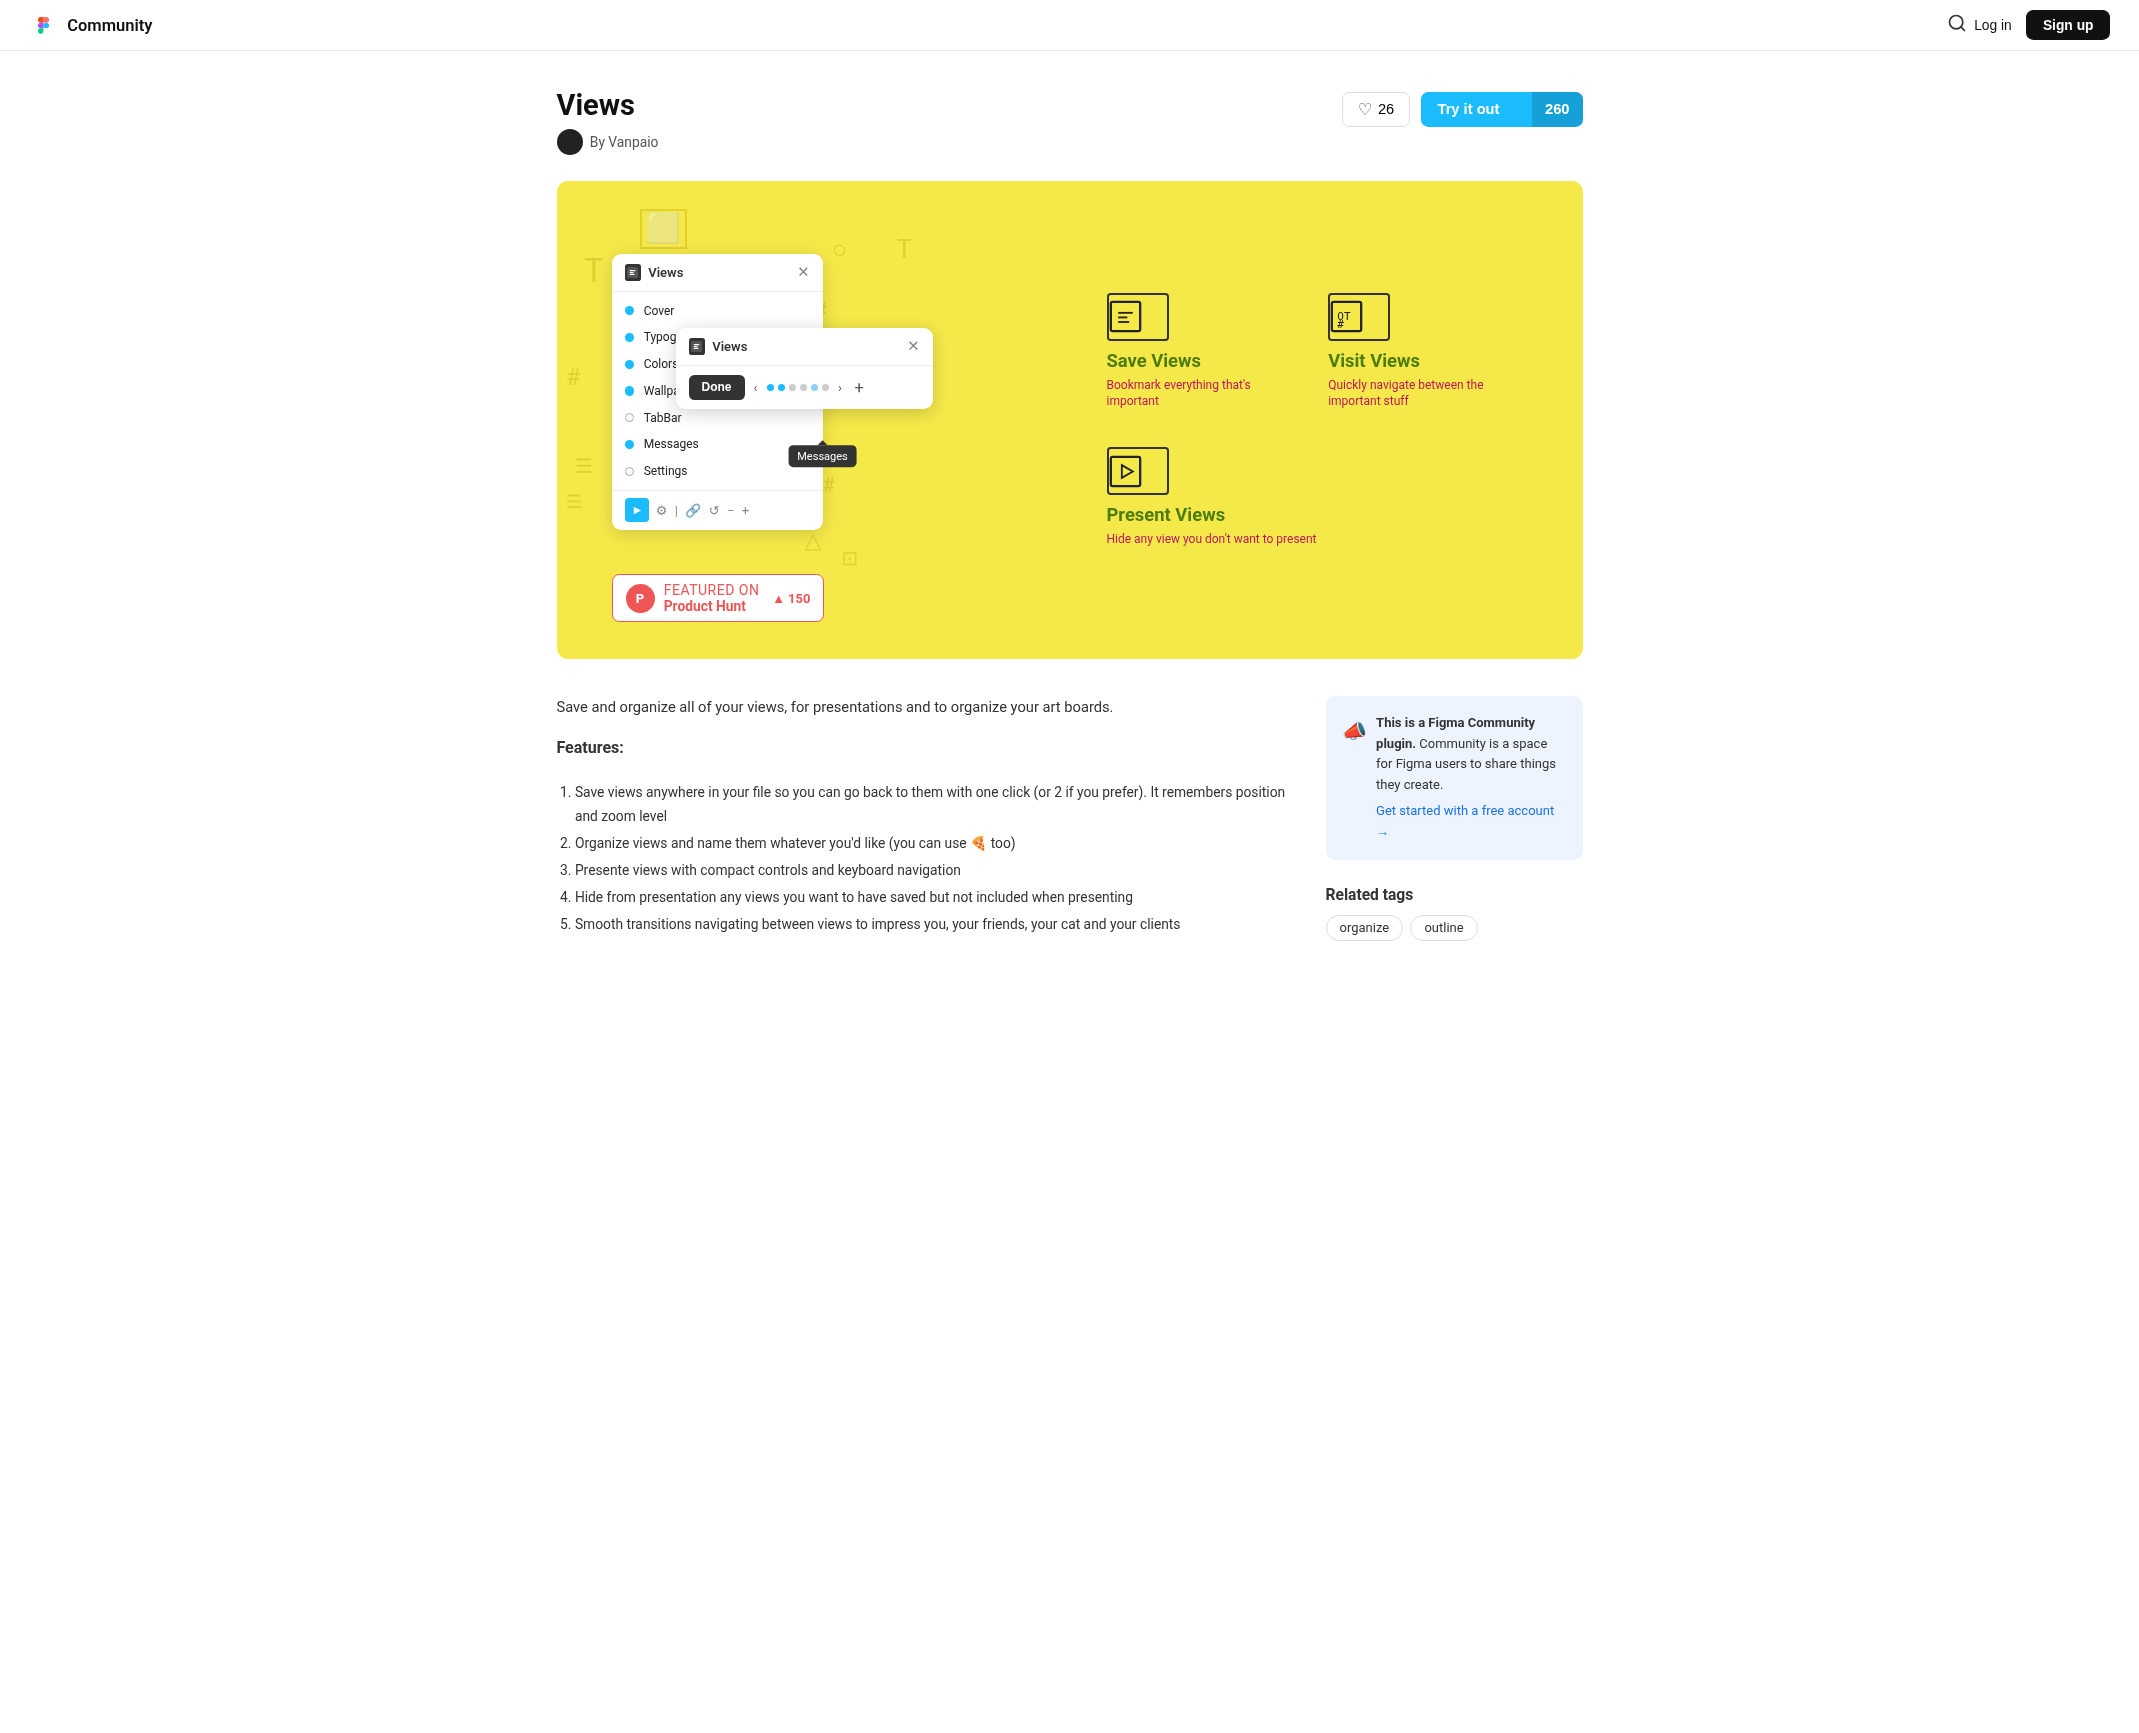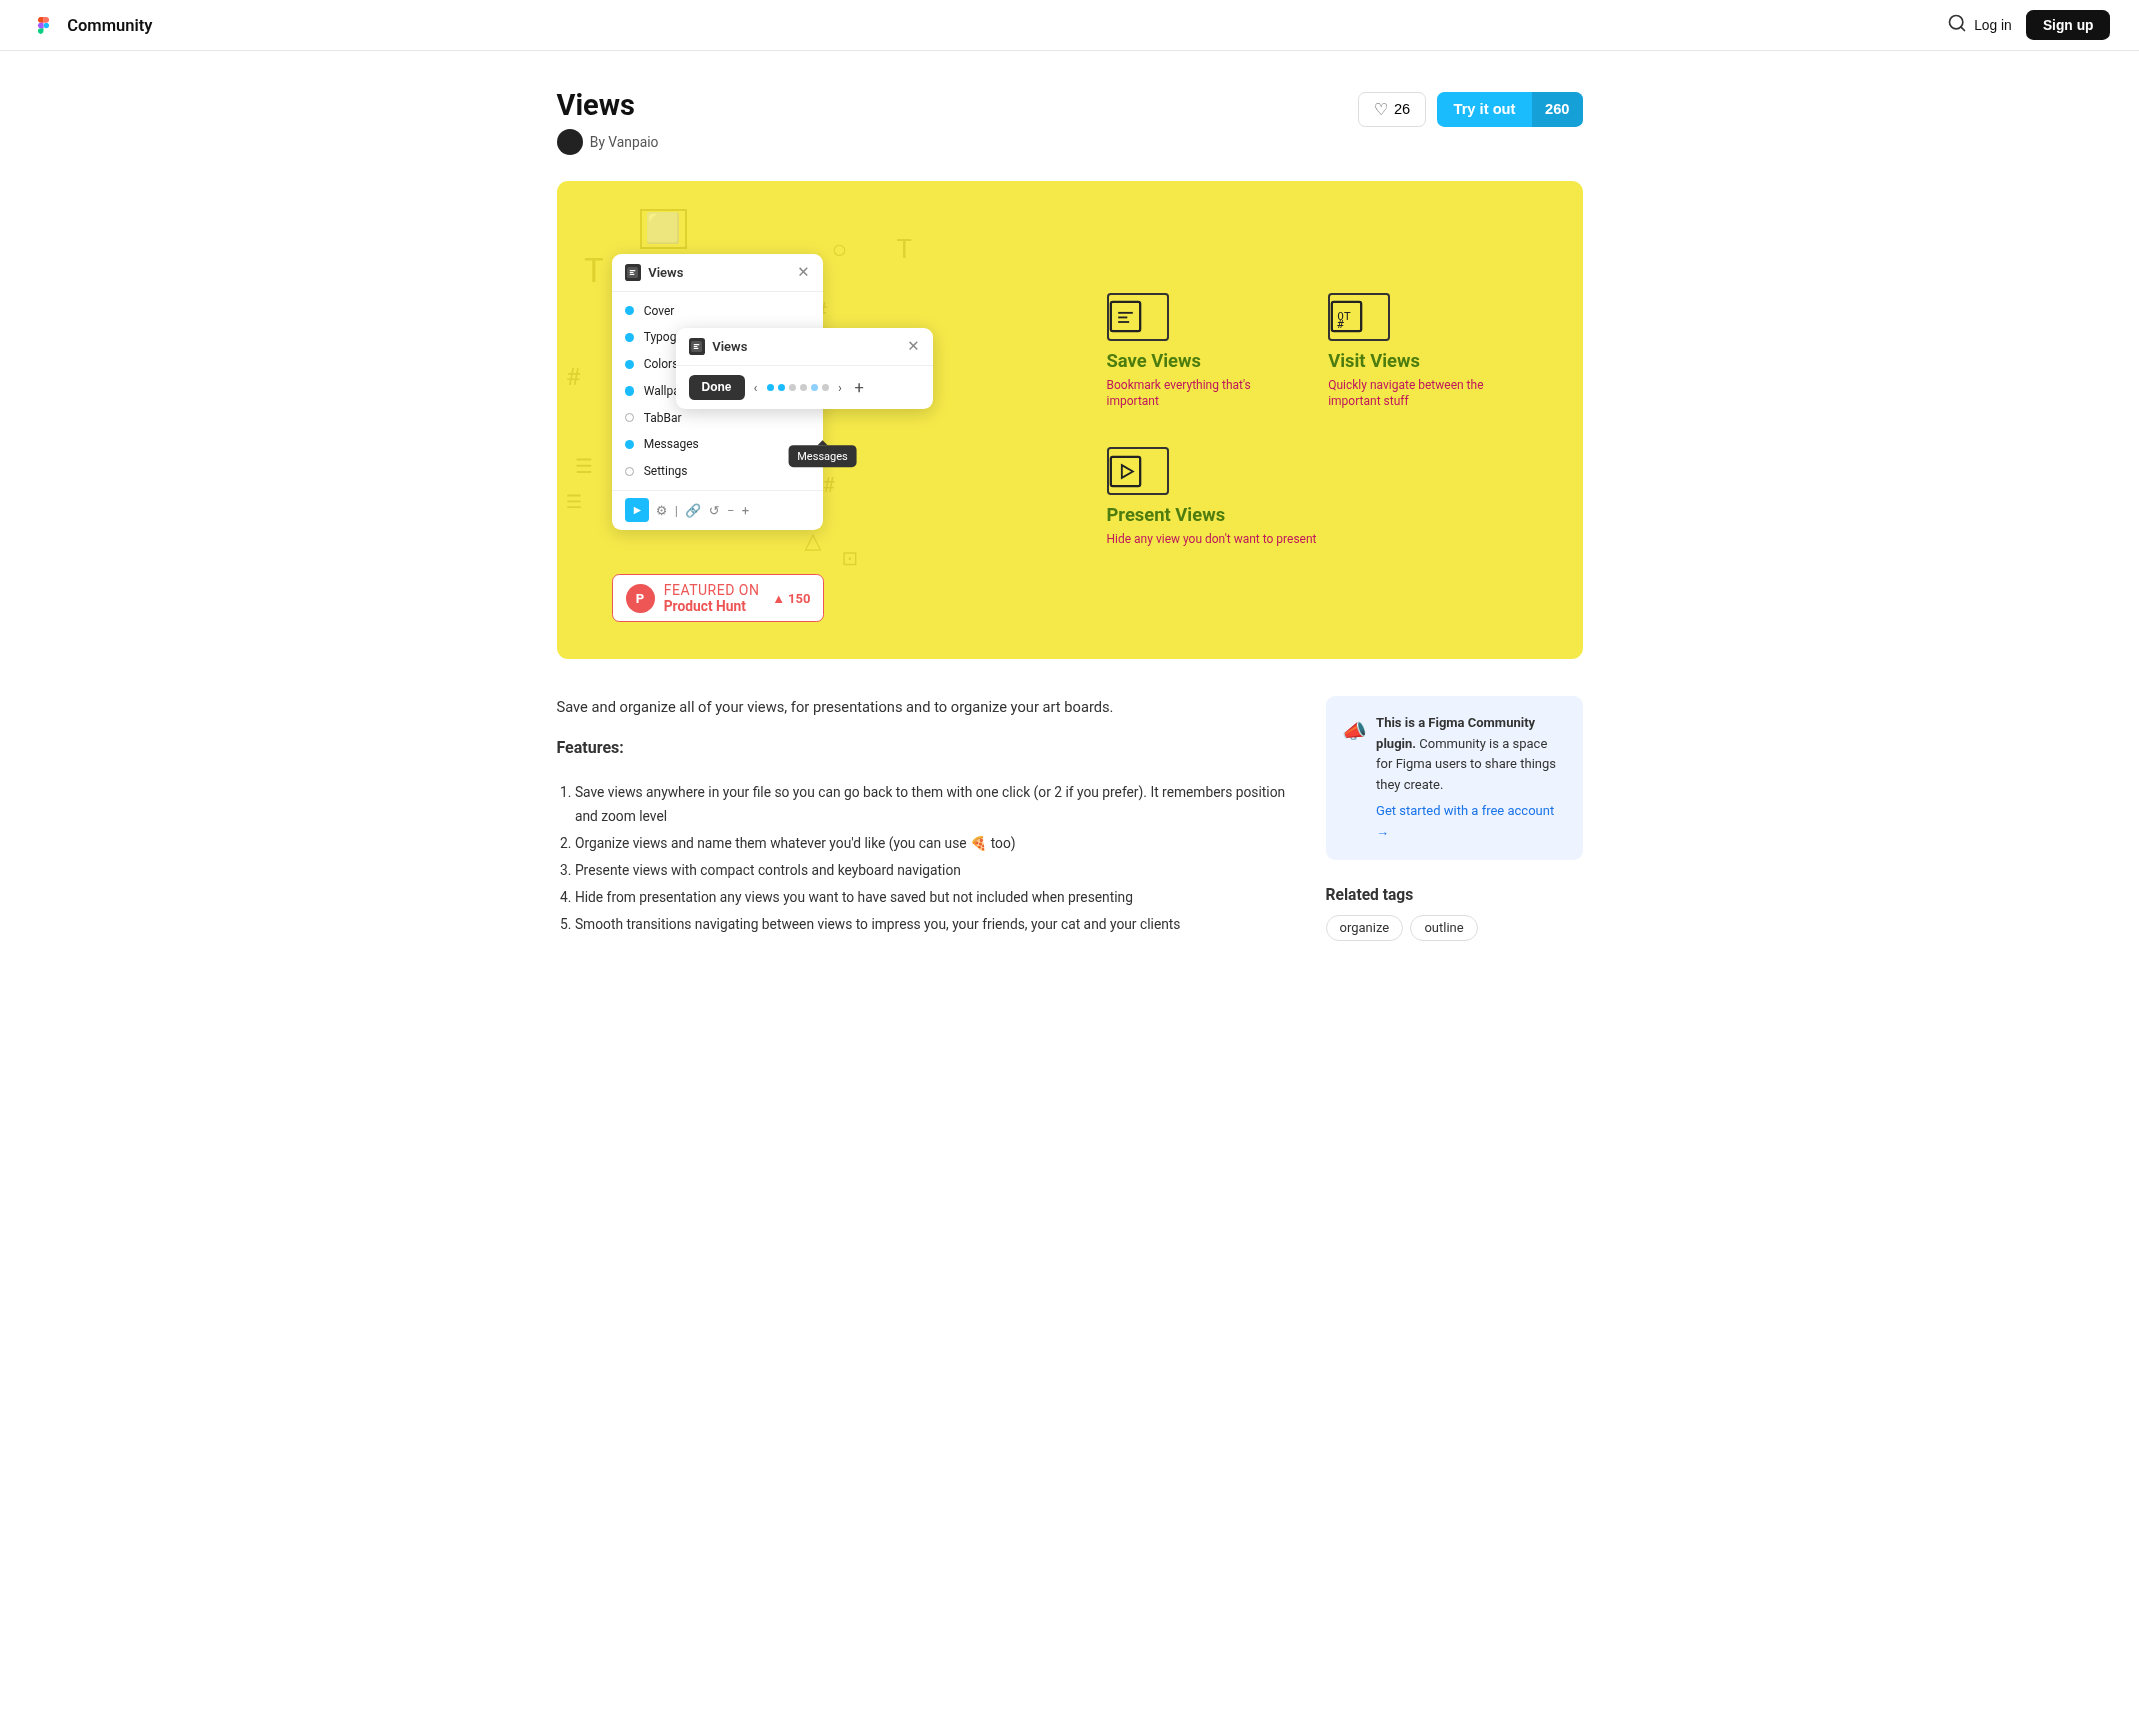--- a/index.html
+++ b/index.html
@@ -31,21 +31,21 @@
     .author-avatar { width: 26px; height: 26px; border-radius: 50%; background: #222; }
 
     .header-actions { display: flex; align-items: center; gap: 11px; margin-top: 3.7px; }
     .like-btn {
       display: flex; align-items: center; gap: 5.5px;
       border: 1.4px solid #ddd; border-radius: 7.3px; padding: 7.3px 14.7px;
       font-size: 14.7px; font-weight: 500; cursor: pointer; background: #fff;
     }
     .heart-icon { color: #555; font-size: 16.5px; }
     .try-btn {
-      display: flex; align-items: center; gap: 0;
+      display: flex; align-items: center; gap: 16px;
       background: #1abcfe; color: #fff; border: none; border-radius: 7.3px;
       font-size: 14.7px; font-weight: 600; cursor: pointer; overflow: hidden;
     }
     .try-btn-label { padding: 9.2px 16.5px; }
     .try-btn-count { background: rgba(0,0,0,0.15); padding: 9.2px 13px; }
 
     
     .hero-image {
       width: 100%; background: #f5e94a; border-radius: 11px;
       min-height: 478px; margin-bottom: 37px; position: relative; overflow: hidden;

